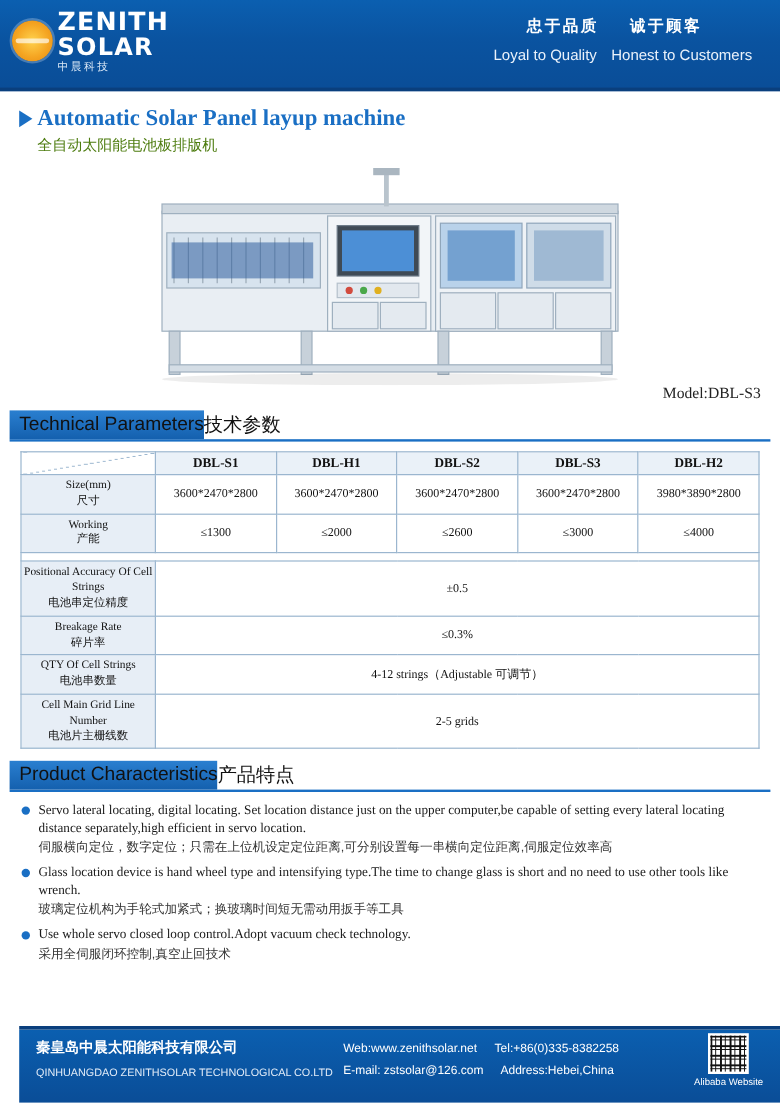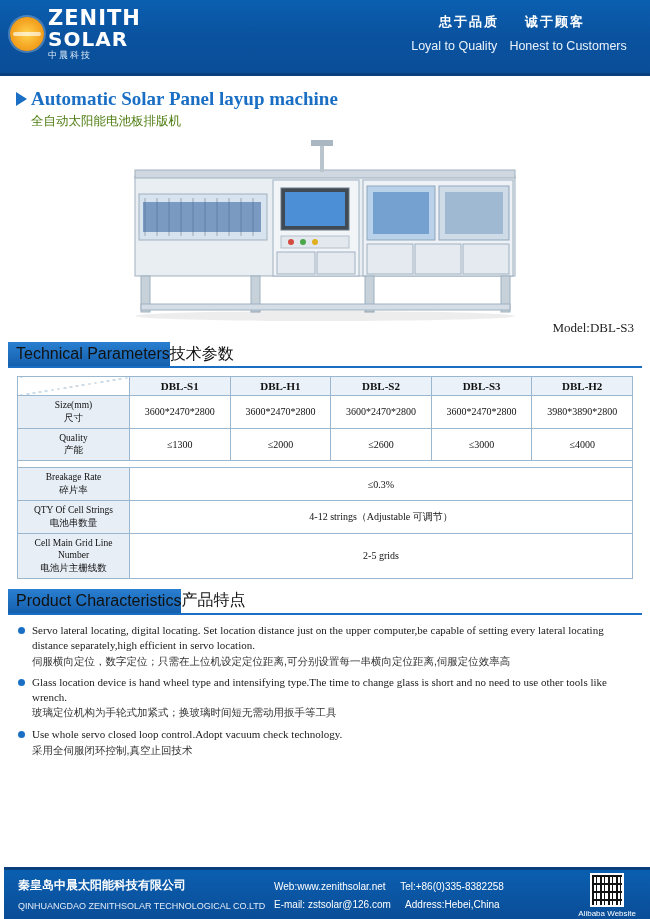--- a/index.html
+++ b/index.html
@@ -129,22 +129,22 @@
     width: 7px; height: 7px; border-radius: 50%;
     background: #1a6fc4;
   }
   ul.chars .cn {
     display: block; font-family: "Liberation Sans", sans-serif;
     font-size: 10.5px; color: #333; margin-top: 1px;
   }
 
   
   .footer {
-    position: absolute; left: 4px; right: 0; bottom: 0;
-    height: 52px;
+    position: absolute; left: 16px; right: 0; bottom: 0;
+    height: 64px;
     background: linear-gradient(180deg,#0b5fb0 0%, #0a4d97 100%);
     color: #fff;
     border-top: 3px solid #0a3f7d;
   }
   .footer .company {
     position: absolute; left: 14px; top: 7px;
   }
   .footer .company .cn { font-size: 12px; font-weight: bold; }
   .footer .company .en { font-size: 9px; margin-top: 7px; color: #e2ecf8; }
   .footer .contact {
@@ -282,32 +282,39 @@
       <div>尺寸</div>
     </td>
     <td class="val">3600*2470*2800</td>
     <td class="val">3600*2470*2800</td>
     <td class="val">3600*2470*2800</td>
     <td class="val">3600*2470*2800</td>
     <td class="val">3980*3890*2800</td>
   </tr>
   <tr>
     <td class="lbl">
-      <div>Quality</div>
+      <div>Working</div>
       <div>产能</div>
     </td>
     <td class="val">≤1300</td>
     <td class="val">≤2000</td>
     <td class="val">≤2600</td>
     <td class="val">≤3000</td>
     <td class="val">≤4000</td>
   </tr>
   <tr class="spacer-row">
         <td colspan="6"></td>
       </tr>
+  <tr>
+    <td class="lbl">
+      <div>Positional Accuracy Of Cell Strings</div>
+      <div>电池串定位精度</div>
+    </td>
+    <td class="val" colspan="5">±0.5</td>
+  </tr>
   <tr>
     <td class="lbl">
       <div>Breakage Rate</div>
       <div>碎片率</div>
     </td>
     <td class="val" colspan="5">≤0.3%</td>
   </tr>
   <tr>
     <td class="lbl">
       <div>QTY Of Cell Strings</div>

